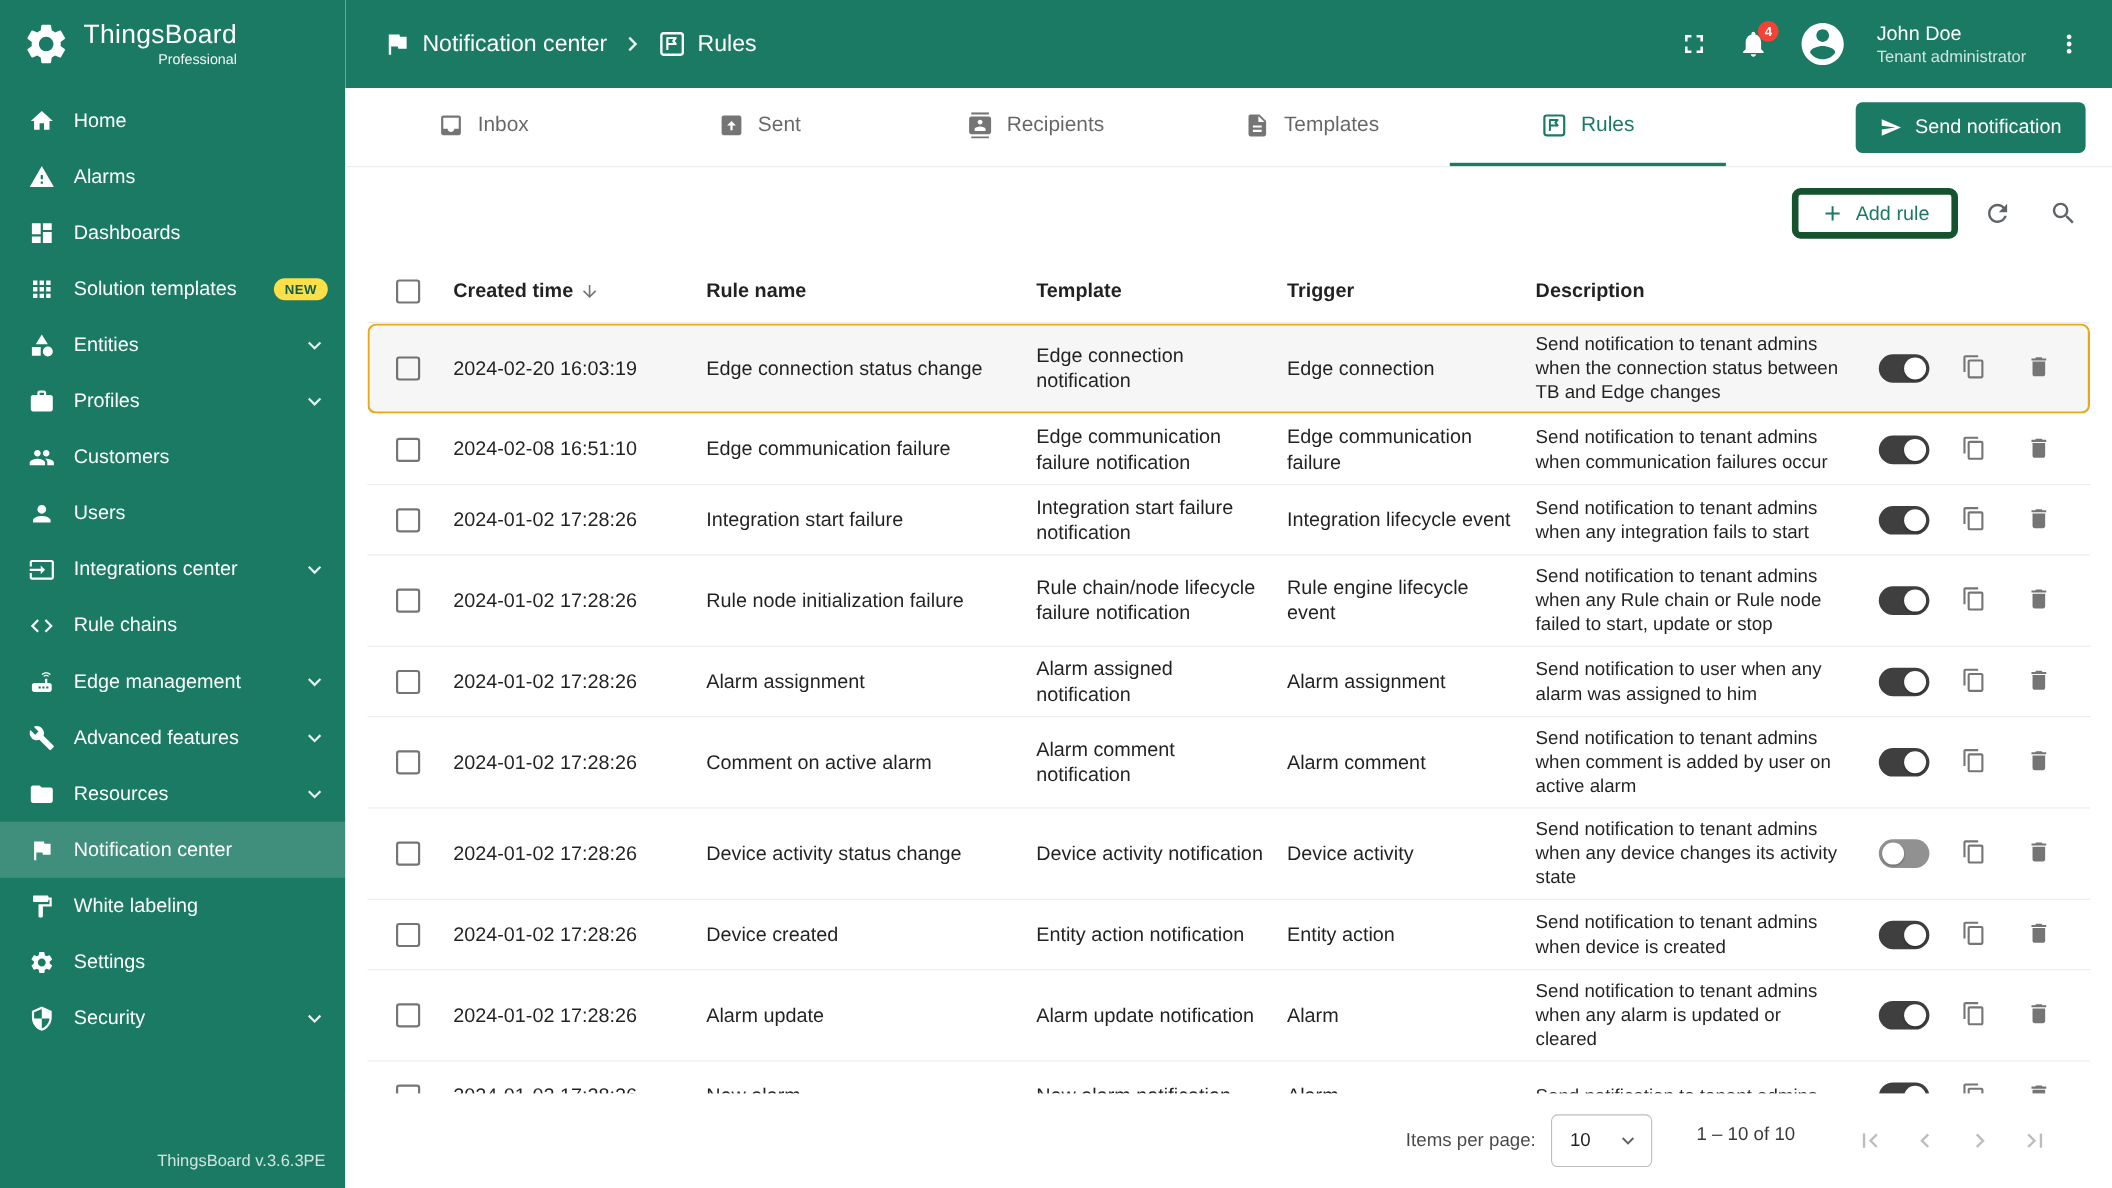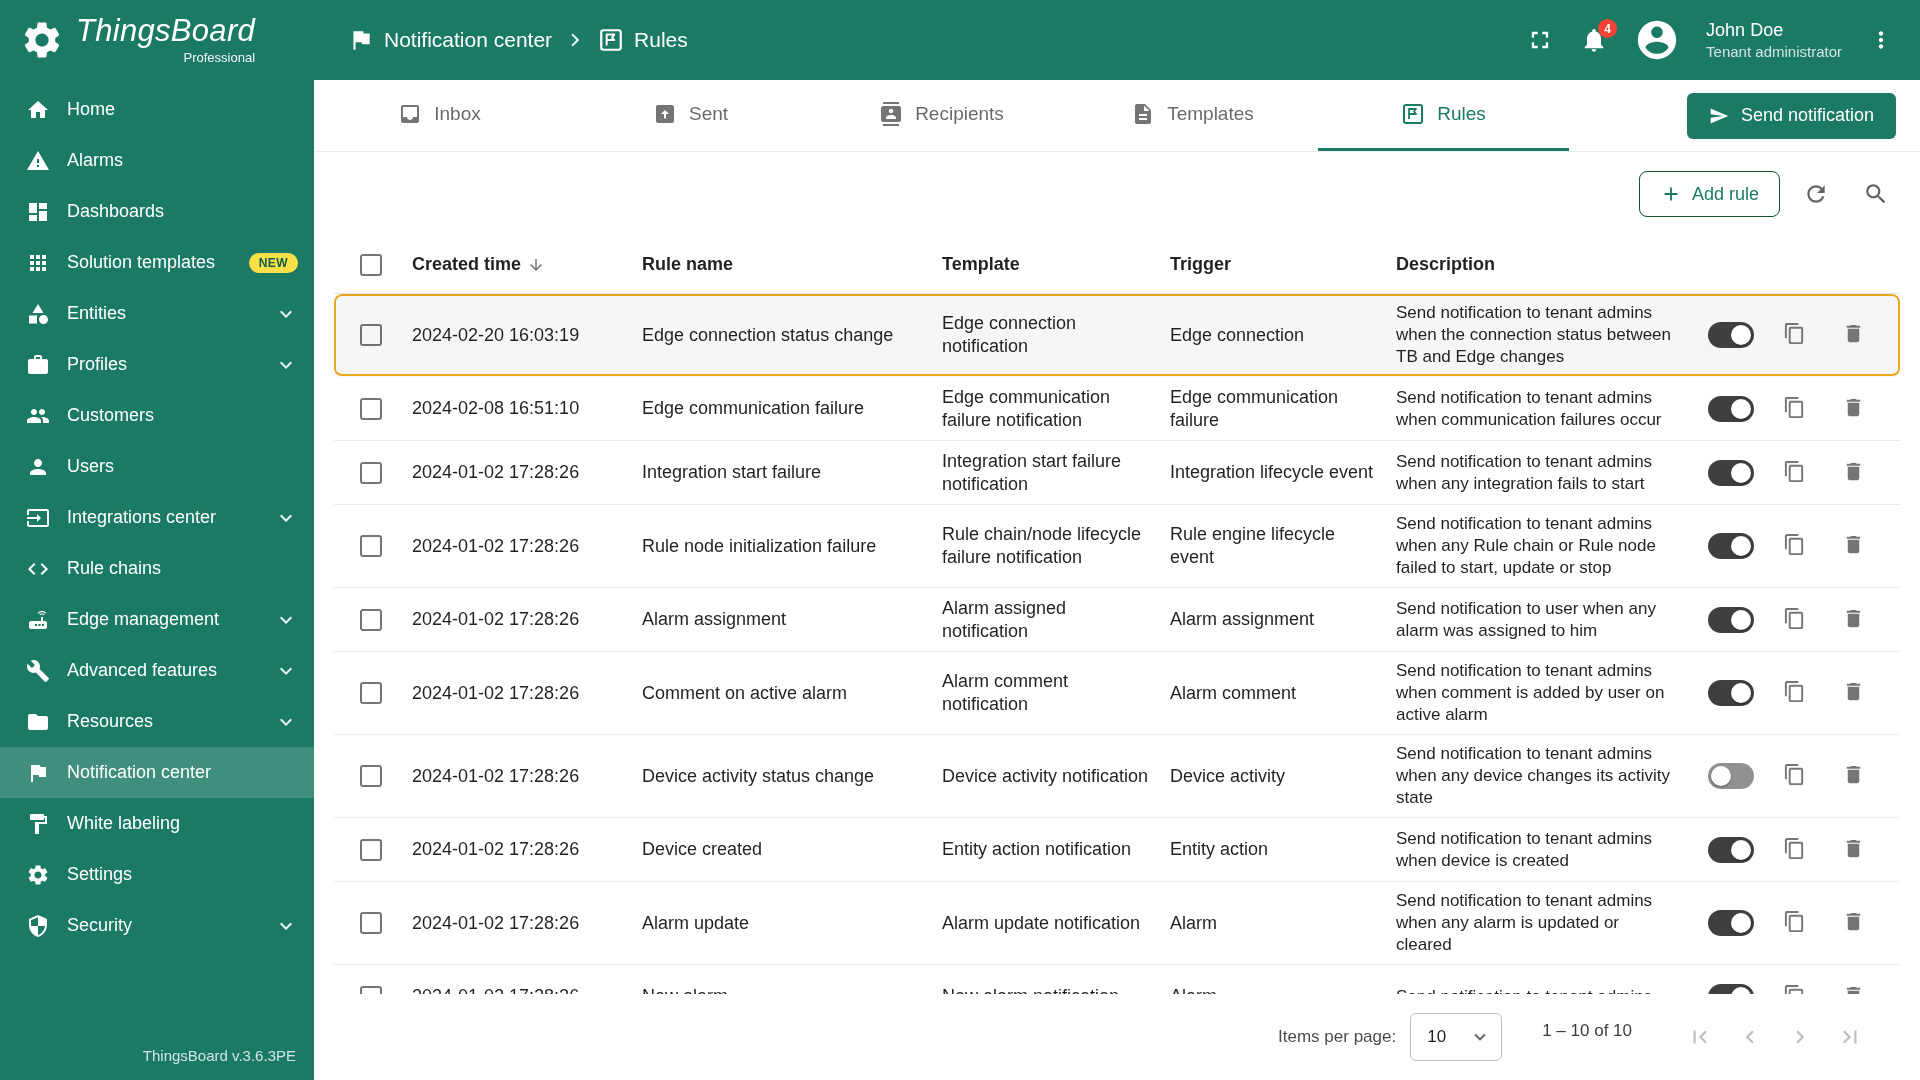--- a/index.html
+++ b/index.html
@@ -16,21 +16,21 @@
   .icon{display:inline-flex;align-items:center;justify-content:center;}
   .icon svg{width:24px;height:24px;display:block;}
 
   .app{display:flex;width:100%;height:100%;}
 
   
   .sidebar{width:314px;min-width:314px;background:var(--primary);display:flex;flex-direction:column;color:#fff;}
   .logo{height:80px;display:flex;align-items:center;gap:12px;padding:0 20px;cursor:pointer;}
   .logo .icon svg{width:44px;height:44px;}
   .logo-text{display:flex;flex-direction:column;}
-  .logo-name{font-size:31px;font-weight:500;letter-spacing:.3px;line-height:1.05;font-style:italic;}
+  .logo-name{font-size:24px;font-weight:500;letter-spacing:.3px;line-height:1.05;}
   .logo-edition{font-size:13px;text-align:right;opacity:.95;margin-top:2px;}
   .menu{flex:1;overflow:hidden;padding-top:4px;}
   .menu-item{height:51px;display:flex;align-items:center;gap:17px;padding:0 16px 0 26px;font-size:18px;cursor:pointer;}
   .menu-item.active{background:rgba(255,255,255,.16);}
   .menu-label{flex:1;white-space:nowrap;}
   .menu-item .chev{opacity:.9;}
   .new-badge{background:#fde047;color:#0f5c4b;font-size:12px;font-weight:700;padding:3px 10px;border-radius:12px;letter-spacing:.4px;}
   .version{padding:0 18px 16px;text-align:right;color:rgba(255,255,255,.8);font-size:15px;}
 
   
@@ -63,21 +63,21 @@
   .tab .icon{color:rgba(0,0,0,.54);}
   .tab.active{color:var(--primary);border-bottom-color:var(--primary);}
   .tab.active .icon{color:var(--primary);}
   .send-btn{margin-left:auto;align-self:center;background:var(--primary);color:#fff;border:none;border-radius:6px;
     height:46px;padding:0 22px;font-size:18px;font-weight:500;display:flex;align-items:center;gap:12px;}
   .send-btn .icon svg{width:20px;height:20px;}
 
   
   .content{flex:1;position:relative;overflow:hidden;}
   .toolbar{height:84px;display:flex;align-items:center;justify-content:flex-end;gap:12px;padding-right:20px;}
-  .add-rule-btn{height:46px;border:1px solid #14532d;border-radius:8px;background:#fff;color:var(--primary);
+  .add-rule-btn{height:46px;border:6px solid #14532d;border-radius:8px;background:#fff;color:var(--primary);
     font-size:18px;font-weight:500;padding:0 20px;display:flex;align-items:center;gap:10px;}
   .add-rule-btn .icon svg{width:22px;height:22px;}
   .toolbar .tool-btn{width:48px;height:48px;color:#5f6368;}
   .toolbar .tool-btn svg{width:26px;height:26px;}
 
   .table{margin:0 20px;}
   .thead,.row{display:grid;grid-template-columns:52px 230px 300px 228px 226px 1fr 70px 56px 62px;
     padding:0 16px 0 26px;align-items:center;}
   .thead{height:58px;font-size:18px;font-weight:600;color:var(--text);border-bottom:1px solid #e4e4e4;}
   .created-header{display:flex;align-items:center;gap:6px;}

